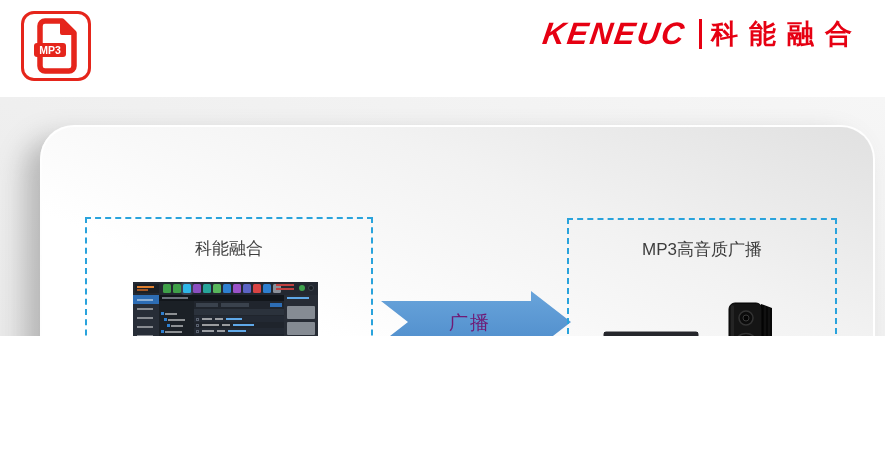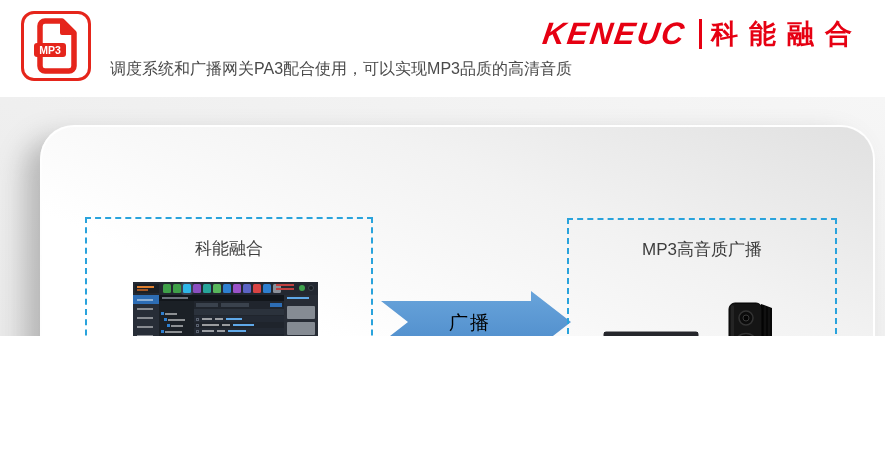--- a/index.html
+++ b/index.html
@@ -29,21 +29,21 @@
   .dashed-box{position:absolute;border:2px dashed #29a3dc;box-sizing:border-box;}
   .box-left{left:85px;top:217px;width:288px;height:190px;}
   .box-right{left:567px;top:218px;width:270px;height:186px;}
   .box-title{position:absolute;top:18px;left:0;width:100%;text-align:center;
              font-size:17px;color:#3d3d3d;}
 
   .flow-label{position:absolute;left:378px;top:267px;width:200px;text-align:center;
               font-size:15px;color:#3f3f3f;white-space:nowrap;}
   .arrow-svg{position:absolute;left:381px;top:291px;}
   .arrow-text{position:absolute;left:395px;top:310px;width:150px;text-align:center;
-              font-size:19px;color:#000000;letter-spacing:2px;}
+              font-size:19px;color:#701a75;letter-spacing:2px;}
 
   .device-label{position:absolute;top:371px;text-align:left;font-size:22px;color:#3f3f3f;}
   .label-pa3{left:594px;width:114px;}
   .label-sip{left:717px;width:80px;}
   .pa3-svg{position:absolute;left:594px;top:324px;}
   .spk-svg{position:absolute;left:727px;top:301px;}
 
   
   .mini{position:absolute;left:133px;top:282px;width:185px;height:93px;background:#171b21;overflow:hidden;}
   .m-top{position:absolute;left:0;top:0;width:185px;height:13px;background:#232831;}
@@ -98,21 +98,20 @@
 
   <div class="header">
     <div class="icon-box">
       <svg width="48" height="58" viewBox="0 0 48 58">
         <path d="M13,4 H30 L42,16 V49 a5,5 0 0 1 -5,5 H13 a5,5 0 0 1 -5,-5 V9 a5,5 0 0 1 5,-5 Z" fill="#ffffff" stroke="#e5251b" stroke-width="5.5" stroke-linejoin="round"></path>
         <path d="M30,4 L42,16 H30 Z" fill="#e5251b" stroke="#e5251b" stroke-width="4" stroke-linejoin="round"></path>
         <rect x="2" y="26" width="32" height="14" rx="3" fill="#e5251b"></rect>
         <text x="18" y="36.5" font-size="10.5" font-weight="bold" fill="#ffffff" text-anchor="middle" font-family="Liberation Sans, sans-serif">MP3</text>
       </svg>
     </div>
-    <div class="page-subtitle">调度系统和广播网关PA3配合使用，可以实现MP3品质的高清音质</div>
     <div class="logo">
       <span class="keneuc">KENEUC</span>
       <span class="logo-divider"></span>
       <span class="logo-cn">科能融合</span>
     </div>
   </div>
 
   <div class="stage"></div>
   <div class="card"></div>
 

